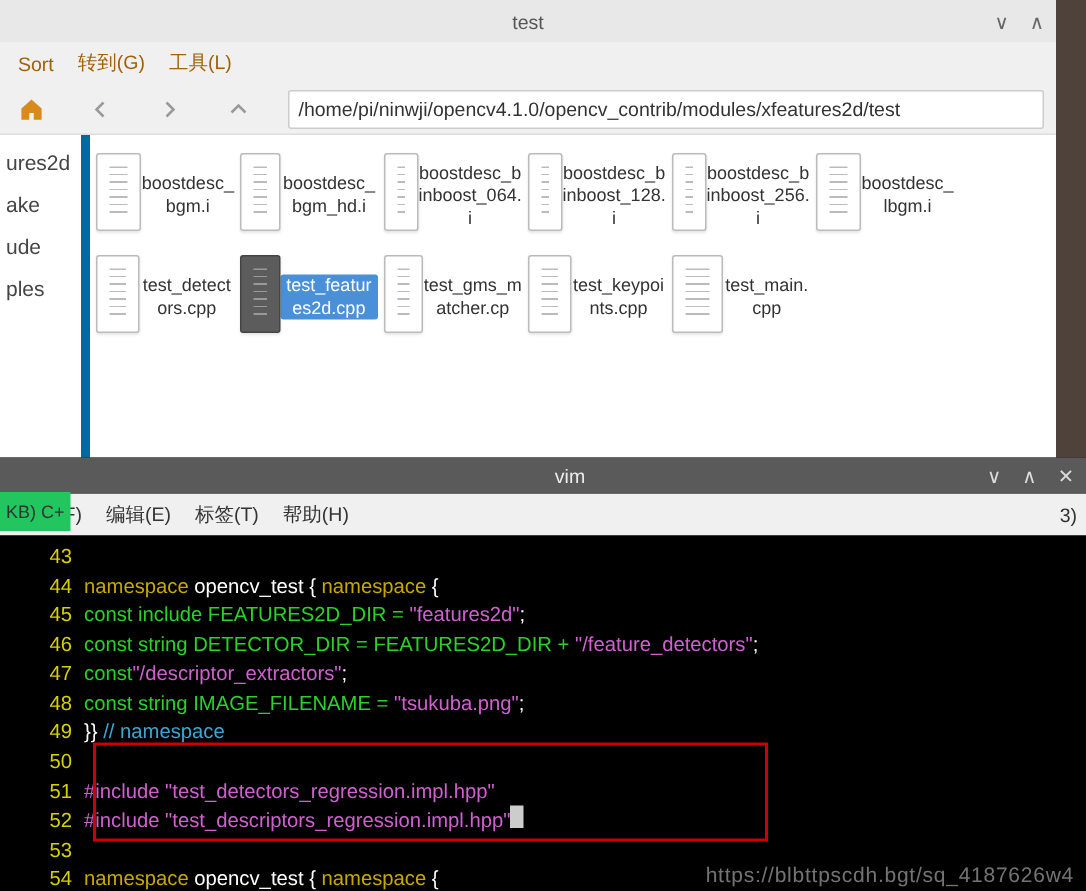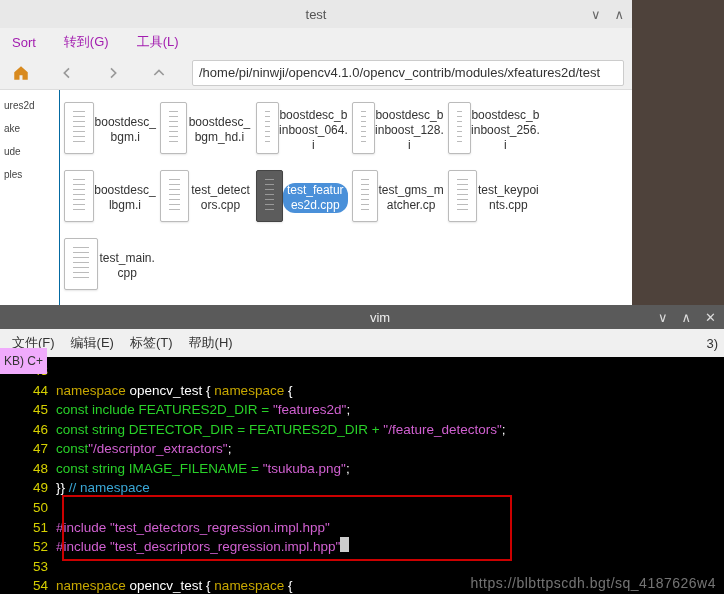--- a/index.html
+++ b/index.html
@@ -1,42 +1,42 @@
 <!DOCTYPE html>
 <html><head>
 <meta charset="utf-8">
 <style>
 * { box-sizing: border-box; margin: 0; padding: 0; font-family: sans-serif; }
 body { width: 724px; height: 594px; background: #4e423b; overflow: hidden; position: relative; }
 
-.fm-window { background: #f0f0f0; position: absolute; top: 0; left: 0; width: 632px; }
+.fm-window { background: #f0f0f0; position: absolute; top: 0; left: 0; width: 704px; }
 .fm-titlebar { background: #e8e8e8; height: 28px; display: flex; align-items: center; justify-content: center; position: relative; font-size: 13px; color: #555; }
 .fm-titlebar .wincontrols { position: absolute; right: 8px; display: flex; gap: 14px; color: #666; font-size: 13px; }
-.fm-menubar { height: 28px; display: flex; align-items: center; gap: 28px; padding-left: 12px; font-size: 13px; color: #a21caf; }
+.fm-menubar { height: 28px; display: flex; align-items: center; gap: 16px; padding-left: 12px; font-size: 13px; color: #a16207; }
 .fm-toolbar { height: 34px; display: flex; align-items: center; gap: 20px; padding: 0 8px; border-bottom: 1px solid #ddd; }
 .ic-btn { width: 26px; height: 26px; display: flex; align-items: center; justify-content: center; color: #888; border-radius: 3px; }
 .ic-home { color: #d88a1f; }
 .pathbar { flex: 1; background: #fff; border: 1px solid #ccc; height: 26px; border-radius: 2px; display: flex; align-items: center; padding: 0 6px; font-size: 13px; color: #333; overflow: hidden; white-space: nowrap; }
 .fm-body { display: flex; height: 232px; background: #fff; }
-.fm-sidebar { width: 60px; border-right: 1px solid #0369a1; font-size: 10px; color: #444; padding: 4px 0; overflow: hidden; }
+.fm-sidebar { width: 60px; border-right: 6px solid #0369a1; font-size: 14px; color: #444; padding: 4px 0; overflow: hidden; }
 .fm-sidebar .it { padding: 6px 4px; white-space: nowrap; }
 .fm-grid { flex: 1; display: flex; flex-wrap: wrap; align-content: flex-start; padding: 8px 4px; gap: 4px 4px; }
 .fitem { width: 92px; display: flex; align-items: center; text-align: center; font-size: 12px; color: #333; padding: 4px 0; }
 .fic { width: 44px; height: 52px; background: #fff; border: 1px solid #bbb; border-radius: 2px; position: relative; box-shadow: 0 1px 2px rgba(0,0,0,0.1); margin-bottom: 4px; }
 .fic::before { content: ""; position: absolute; top: 8px; left: 8px; right: 8px; bottom: 8px; background: repeating-linear-gradient(to bottom, #bbb 0, #bbb 1px, transparent 1px, transparent 5px); }
 .fitem.sel .fic { background: #5c5c5c; border-color: #444; }
 .fitem.sel .fic::before { background: repeating-linear-gradient(to bottom, #999 0, #999 1px, transparent 1px, transparent 5px); }
-.fitem.sel .flabel { background: #4a90d9; color: #fff; border-radius: 12px; padding: 0 2px; }
+.fitem.sel .flabel { background: #4a90d9; color: #fff; border-radius: 2px; padding: 0 2px; }
 .flabel { line-height: 1.25; word-break: break-all; }
 
 .vim-window { position: absolute; top: 305px; left: 0; width: 724px; background: #000; }
 .vim-titlebar { background: #5a5a5a; height: 24px; display: flex; align-items: center; justify-content: center; color: #eee; font-size: 13px; position: relative; padding-left: 36px; }
 .vim-titlebar .wincontrols { position: absolute; right: 8px; display: flex; gap: 14px; color: #ddd; font-size: 13px; }
 .vim-menubar { background: #f0f0f0; height: 28px; display: flex; align-items: center; gap: 16px; padding-left: 12px; font-size: 13px; color: #333; }
-.vim-left-label { position: absolute; left: 0; top: 348px; background: #f0abfc; font-size: 12px; color: #333; padding: 6px 4px; z-index: 5; }
+.vim-left-label { position: absolute; left: 0; top: 328px; background: #22c55e; font-size: 12px; color: #333; padding: 6px 4px; z-index: 5; }
 .vim-code { background: #000; font-family: "Courier New", monospace; font-size: 13.5px; line-height: 1.45; padding: 4px 0; position: relative; }
 .cline { display: flex; white-space: pre; }
 .lnum { width: 56px; text-align: right; color: #d6d000; padding-right: 8px; }
 .k-ns { color: #c8a800; }
 .k-str { color: #29d129; }
 .k-lit { color: #d060d0; }
 .k-inc { color: #d060d0; }
 .k-cm { color: #3aa7d6; }
 .k-def { color: #fff; }
 .cursor { background: #ccc; display: inline-block; width: 9px; height: 15px; vertical-align: text-bottom; }

